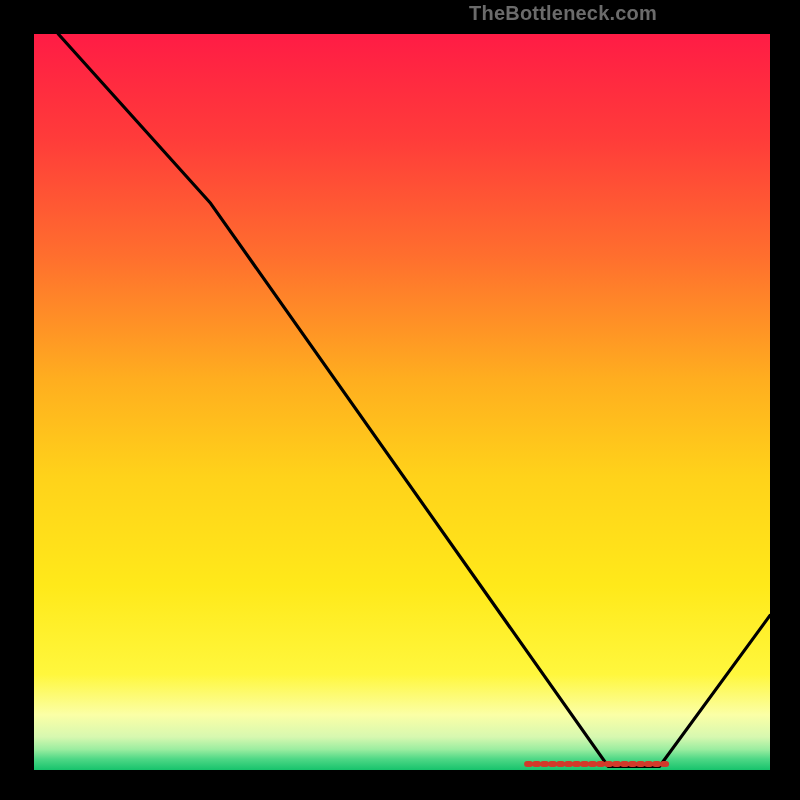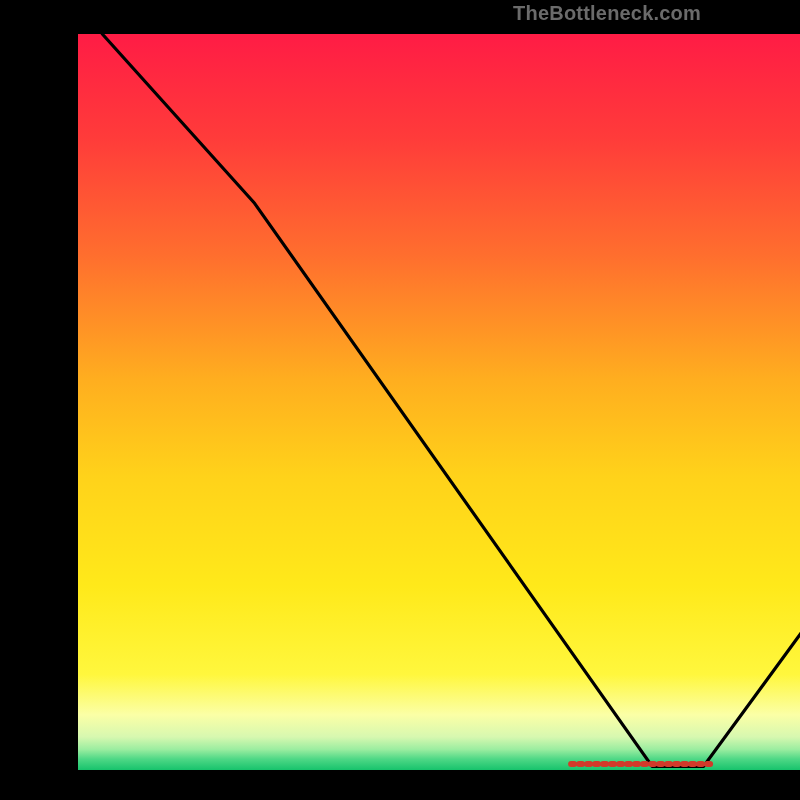--- a/index.html
+++ b/index.html
@@ -8,21 +8,20 @@
     width: 800px;
     height: 800px;
     background: #000;
     font-family: Arial, Helvetica, sans-serif;
     overflow: hidden;
   }
   .wrapper {
     position: relative;
     width: 665px;
     height: 800px;
-    margin-left: 44px;
   }
   .watermark {
     position: absolute;
     top: 2px;
     right: 8px;
     color: #6b6b6b;
     font-size: 20px;
     font-weight: 600;
     letter-spacing: 0.2px;
   }

